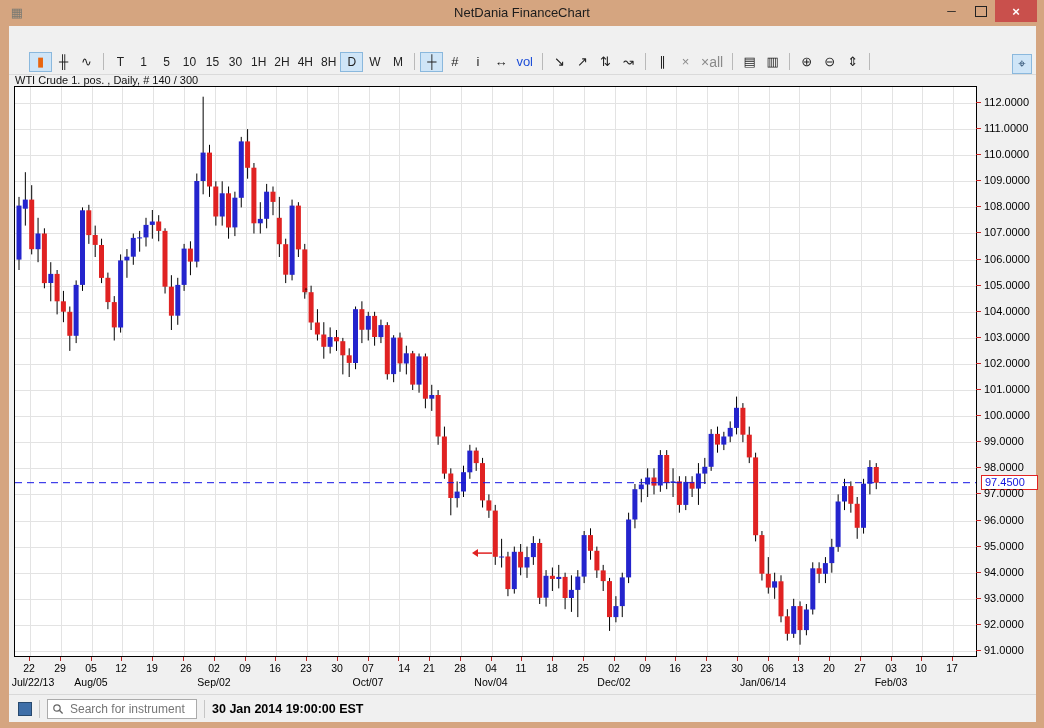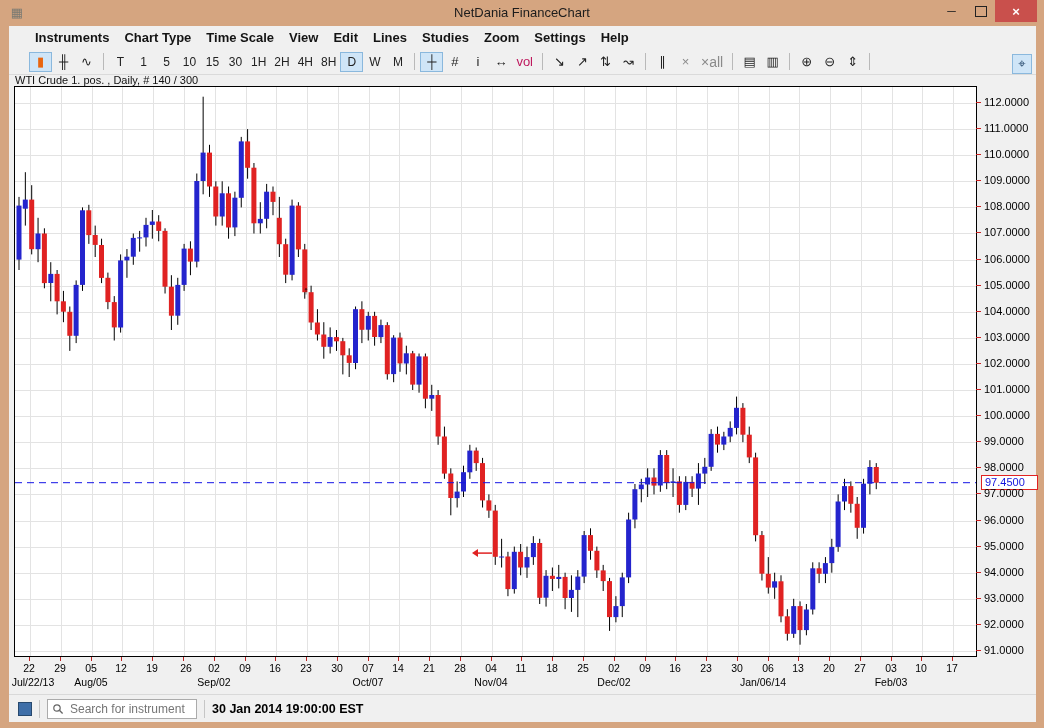--- a/index.html
+++ b/index.html
@@ -66,32 +66,20 @@
       <div class="win-btn">─</div>
       <div class="win-btn">
           <span class="max-box"></span>
         </div>
       <div class="win-btn close">×</div>
     </div>
   </div>
 
   <div class="client">
 
-    <div class="menubar">
-        <span class="menu-item">Instruments</span>
-        <span class="menu-item">Chart Type</span>
-        <span class="menu-item">Time Scale</span>
-        <span class="menu-item">View</span>
-        <span class="menu-item">Edit</span>
-        <span class="menu-item">Lines</span>
-        <span class="menu-item">Studies</span>
-        <span class="menu-item">Zoom</span>
-        <span class="menu-item">Settings</span>
-        <span class="menu-item">Help</span>
-      </div>
 
     <div class="toolbar">
         <span class="tb-btn tb-ico selected" style="color: rgb(232, 101, 15);">▮</span>
         <span class="tb-btn tb-ico">╫</span>
         <span class="tb-btn tb-ico">∿</span>
         <span class="tb-sep"></span>
         <span class="tb-btn tb-txt">T</span>
         <span class="tb-btn tb-txt">1</span>
         <span class="tb-btn tb-txt">5</span>
         <span class="tb-btn tb-txt">10</span>
@@ -102,21 +90,21 @@
         <span class="tb-btn tb-txt">4H</span>
         <span class="tb-btn tb-txt">8H</span>
         <span class="tb-btn tb-txt selected">D</span>
         <span class="tb-btn tb-txt">W</span>
         <span class="tb-btn tb-txt">M</span>
         <span class="tb-sep"></span>
         <span class="tb-btn tb-ico selected">┼</span>
         <span class="tb-btn tb-ico">#</span>
         <span class="tb-btn tb-ico">i</span>
         <span class="tb-btn tb-ico">↔</span>
-        <span class="tb-btn tb-ico" style="color: #be185d;">vol</span>
+        <span class="tb-btn tb-ico" style="color: #1d4ed8;">vol</span>
         <span class="tb-sep"></span>
         <span class="tb-btn tb-ico">↘</span>
         <span class="tb-btn tb-ico">↗</span>
         <span class="tb-btn tb-ico">⇅</span>
         <span class="tb-btn tb-ico">↝</span>
         <span class="tb-sep"></span>
         <span class="tb-btn tb-ico">∥</span>
         <span class="tb-btn tb-ico" style="color: rgb(138, 138, 138);">×</span>
         <span class="tb-btn tb-ico" style="color: rgb(138, 138, 138); font-size: 14px;">×all</span>
         <span class="tb-sep"></span>
@@ -533,21 +521,21 @@
         <div class="xday" style="left: 231px;">09</div>
         <div class="xtick" style="left: 261px;"></div>
         <div class="xday" style="left: 261px;">16</div>
         <div class="xtick" style="left: 292px;"></div>
         <div class="xday" style="left: 292px;">23</div>
         <div class="xtick" style="left: 323px;"></div>
         <div class="xday" style="left: 323px;">30</div>
         <div class="xtick" style="left: 354px;"></div>
         <div class="xday" style="left: 354px;">07</div>
         <div class="xtick" style="left: 384px;"></div>
-        <div class="xday" style="left: 384px;">14</div>
+        <div class="xday" style="left: 384px; text-align: right;">14</div>
         <div class="xtick" style="left: 415px;"></div>
         <div class="xday" style="left: 415px;">21</div>
         <div class="xtick" style="left: 446px;"></div>
         <div class="xday" style="left: 446px;">28</div>
         <div class="xtick" style="left: 477px;"></div>
         <div class="xday" style="left: 477px;">04</div>
         <div class="xtick" style="left: 507px;"></div>
         <div class="xday" style="left: 507px;">11</div>
         <div class="xtick" style="left: 538px;"></div>
         <div class="xday" style="left: 538px;">18</div>

